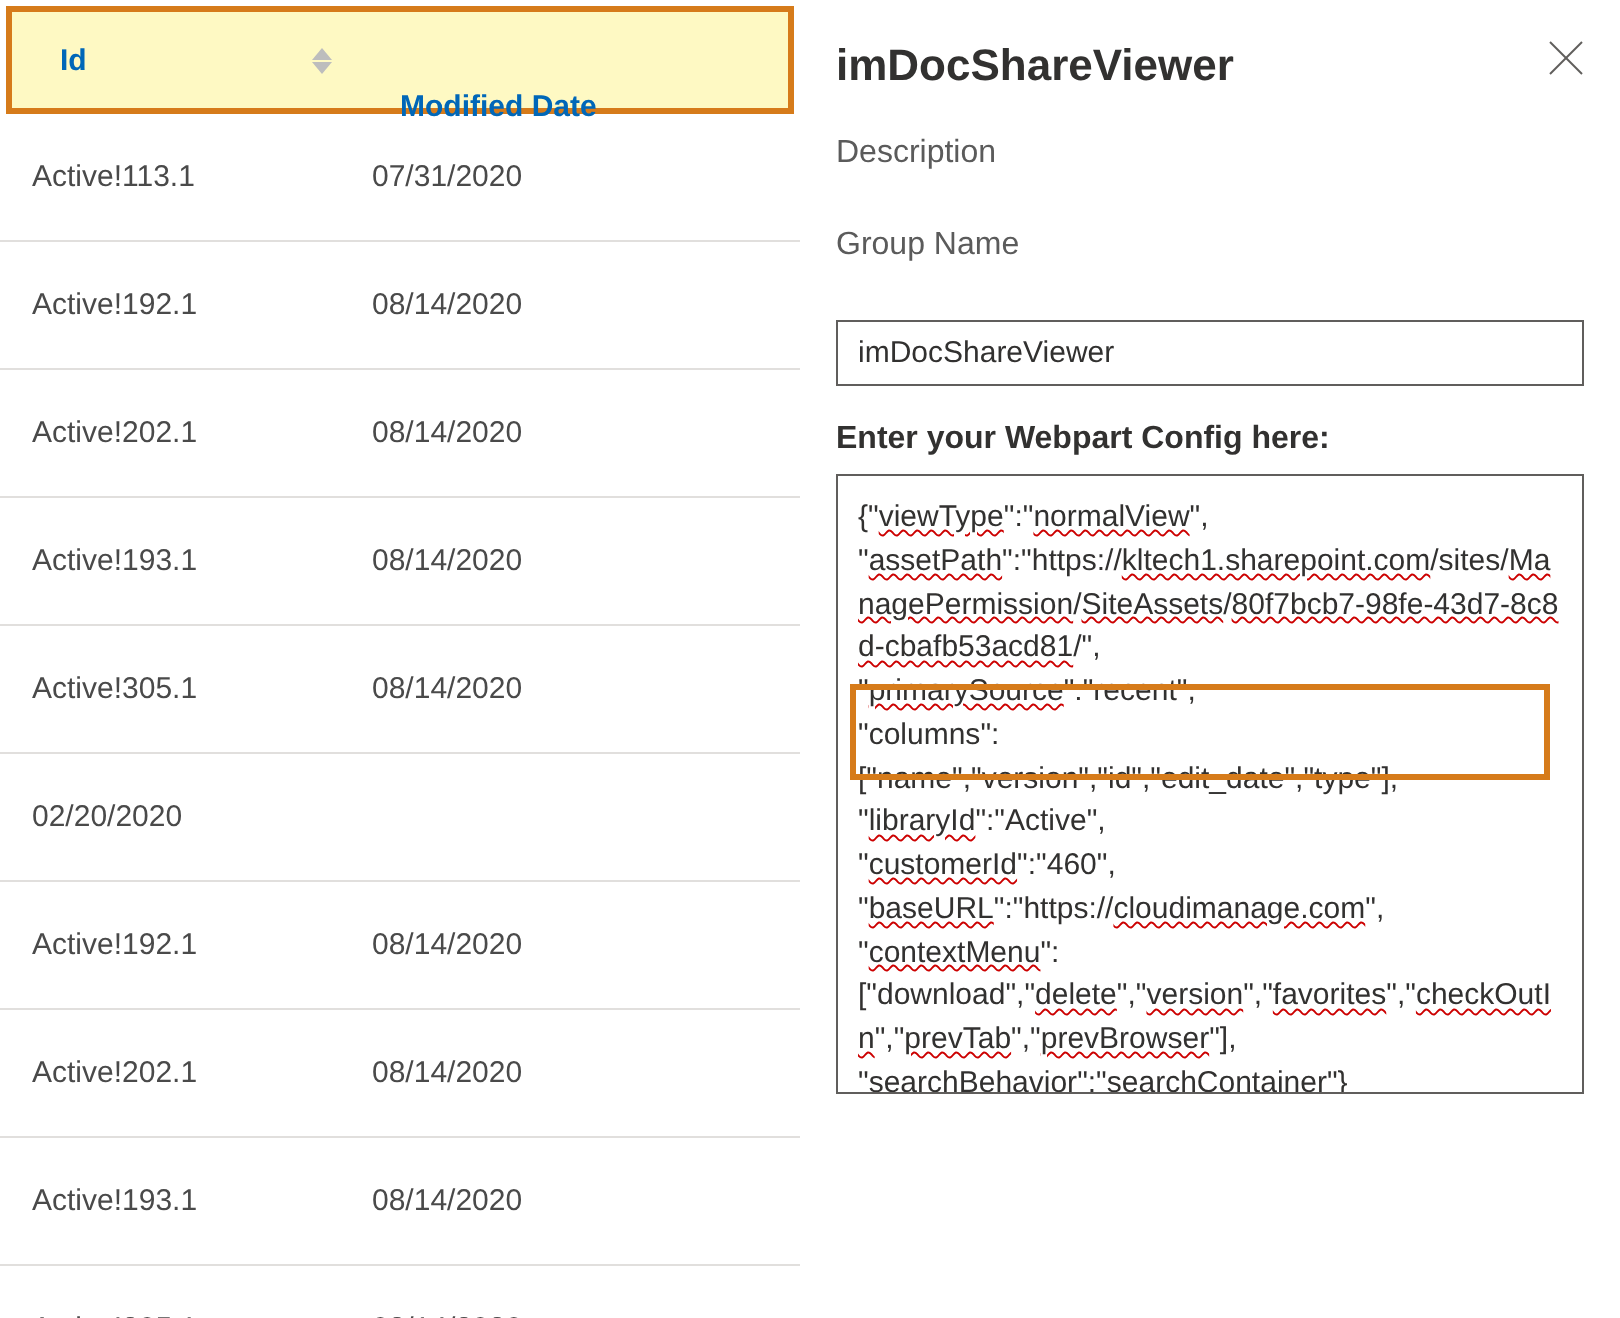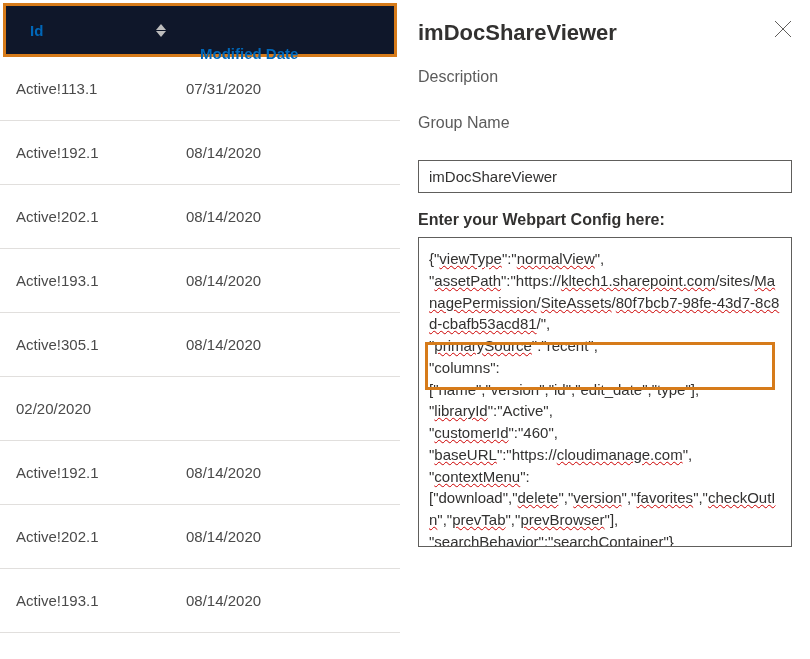--- a/index.html
+++ b/index.html
@@ -20,21 +20,21 @@
   }
   .right-pane {
     flex: 1;
     padding: 20px 18px 10px 18px;
     position: relative;
   }
   
   .table-header {
     display: flex;
     border: 3px solid #d67b1a;
-    background: #0f172a;
+    background: #fef9c3;
     height: 54px;
     align-items: center;
     margin: 3px 3px 0 3px;
   }
   .col-header {
     color: #0067b8;
     font-weight: 600;
     font-size: 15px;
     padding-left: 24px;
     display: flex;

